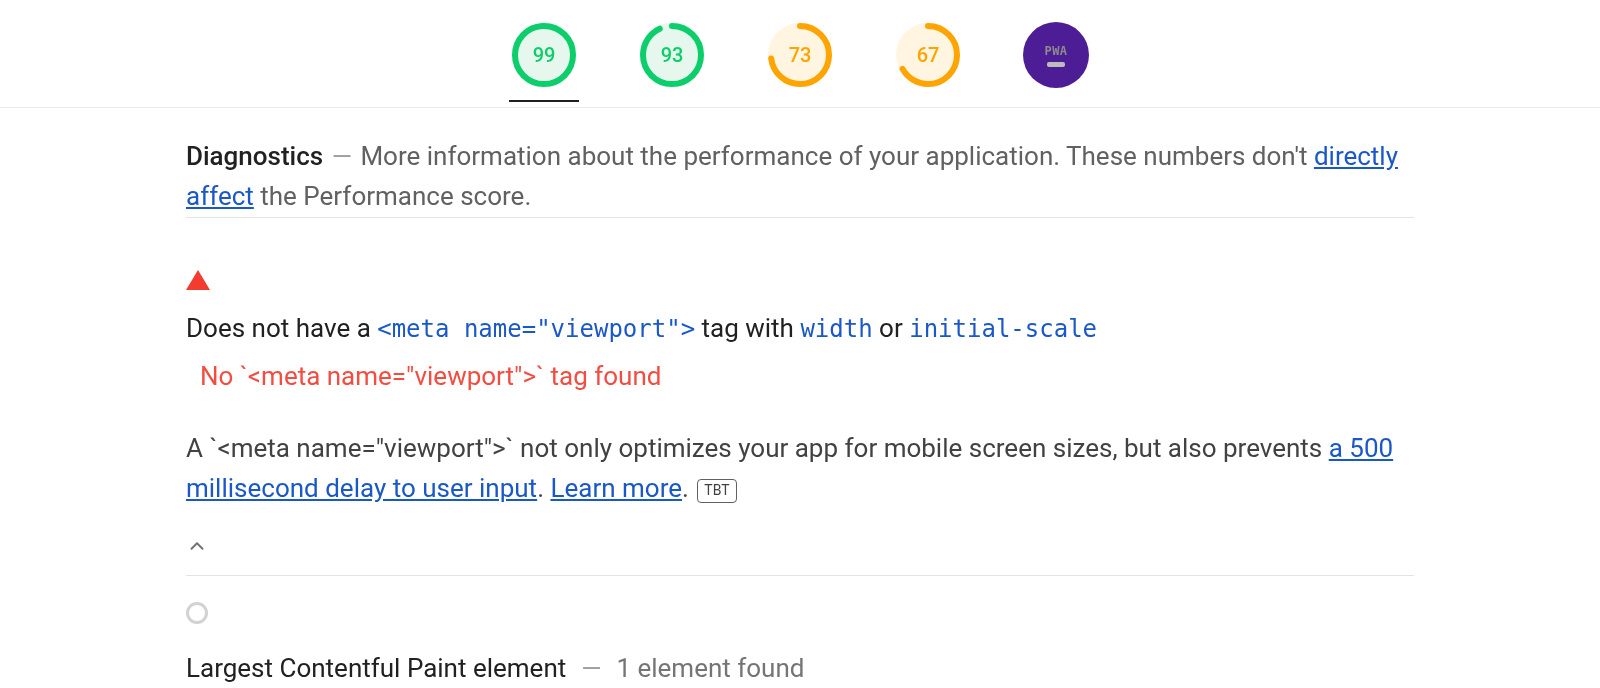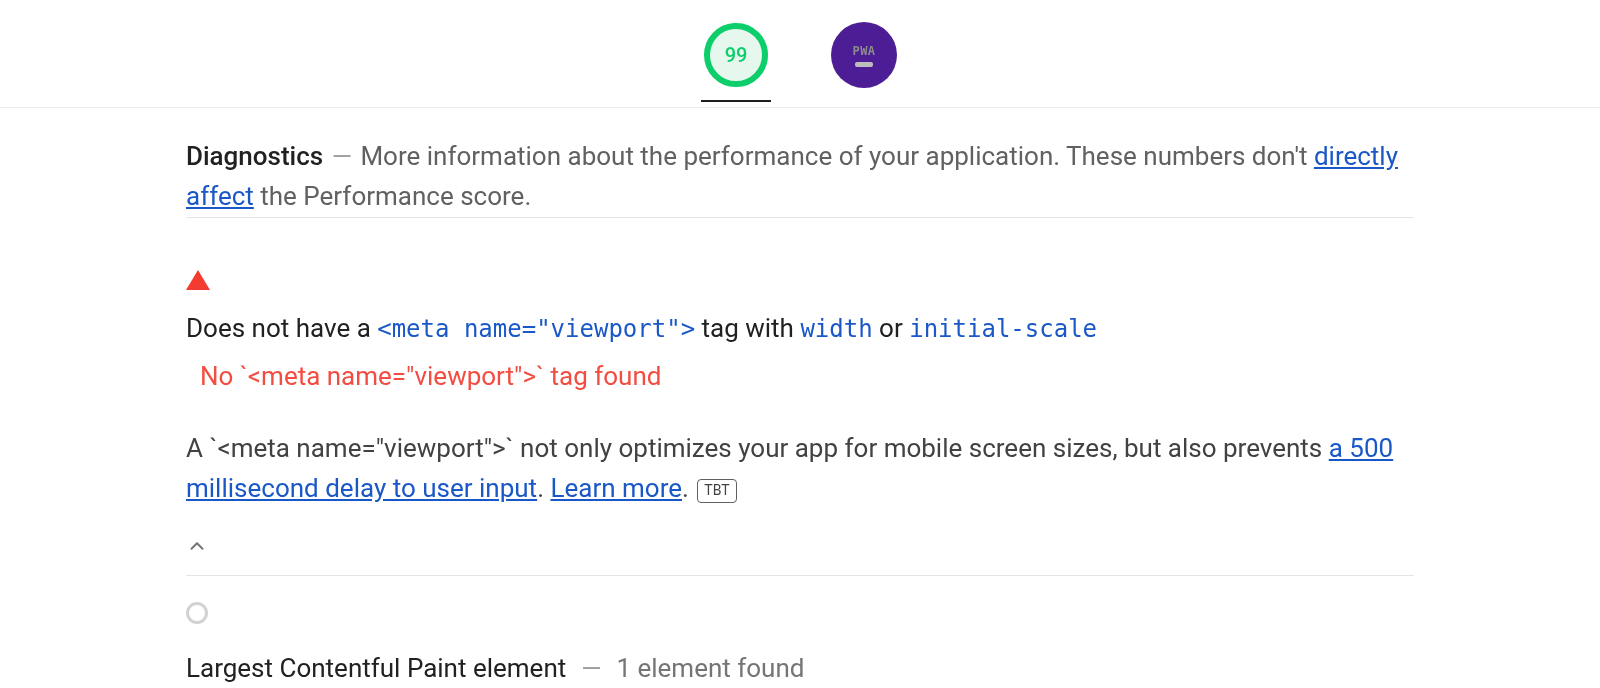--- a/index.html
+++ b/index.html
@@ -154,20 +154,47 @@
   <div class="gauge-wrap active">
     <div class="gauge">
       <svg width="66" height="66">
         <circle cx="33" cy="33" r="29" fill="#e6f7ed" stroke="#e6f7ed" stroke-width="6"></circle>
         <circle cx="33" cy="33" r="29" fill="none" stroke="#0cce6b" stroke-width="6" stroke-dasharray="182" stroke-dashoffset="1.82" stroke-linecap="round"></circle>
       </svg>
       <div class="score" style="color:#0cce6b">99</div>
     </div>
   </div>
   <div class="gauge-wrap">
+    <div class="gauge">
+      <svg width="66" height="66">
+        <circle cx="33" cy="33" r="29" fill="#e6f7ed" stroke="#e6f7ed" stroke-width="6"></circle>
+        <circle cx="33" cy="33" r="29" fill="none" stroke="#0cce6b" stroke-width="6" stroke-dasharray="182" stroke-dashoffset="12.74" stroke-linecap="round"></circle>
+      </svg>
+      <div class="score" style="color:#0cce6b">93</div>
+    </div>
+  </div>
+  <div class="gauge-wrap">
+    <div class="gauge">
+      <svg width="66" height="66">
+        <circle cx="33" cy="33" r="29" fill="#fff5e0" stroke="#fff5e0" stroke-width="6"></circle>
+        <circle cx="33" cy="33" r="29" fill="none" stroke="#ffa400" stroke-width="6" stroke-dasharray="182" stroke-dashoffset="49.14" stroke-linecap="round"></circle>
+      </svg>
+      <div class="score" style="color:#ffa400">73</div>
+    </div>
+  </div>
+  <div class="gauge-wrap">
+    <div class="gauge">
+      <svg width="66" height="66">
+        <circle cx="33" cy="33" r="29" fill="#fff5e0" stroke="#fff5e0" stroke-width="6"></circle>
+        <circle cx="33" cy="33" r="29" fill="none" stroke="#ffa400" stroke-width="6" stroke-dasharray="182" stroke-dashoffset="60.06" stroke-linecap="round"></circle>
+      </svg>
+      <div class="score" style="color:#ffa400">67</div>
+    </div>
+  </div>
+  <div class="gauge-wrap">
     <div class="gauge pwa">
       <div class="pwa-label">PWA</div>
       <div class="pwa-dash"></div>
     </div>
   </div>
 </div>
 
 <div class="report">
 
   <div class="diag-header">

